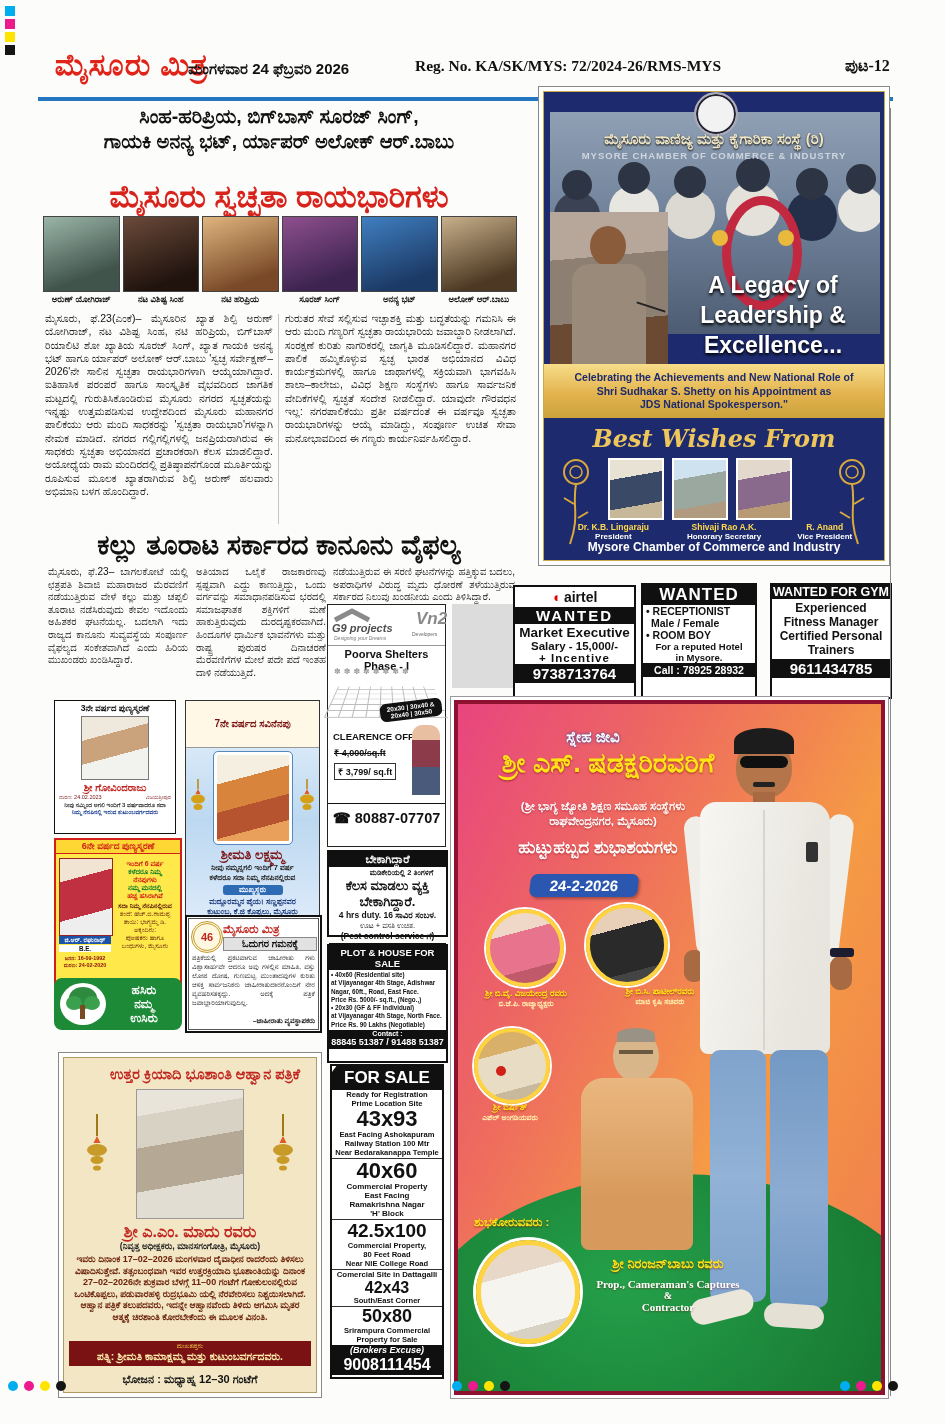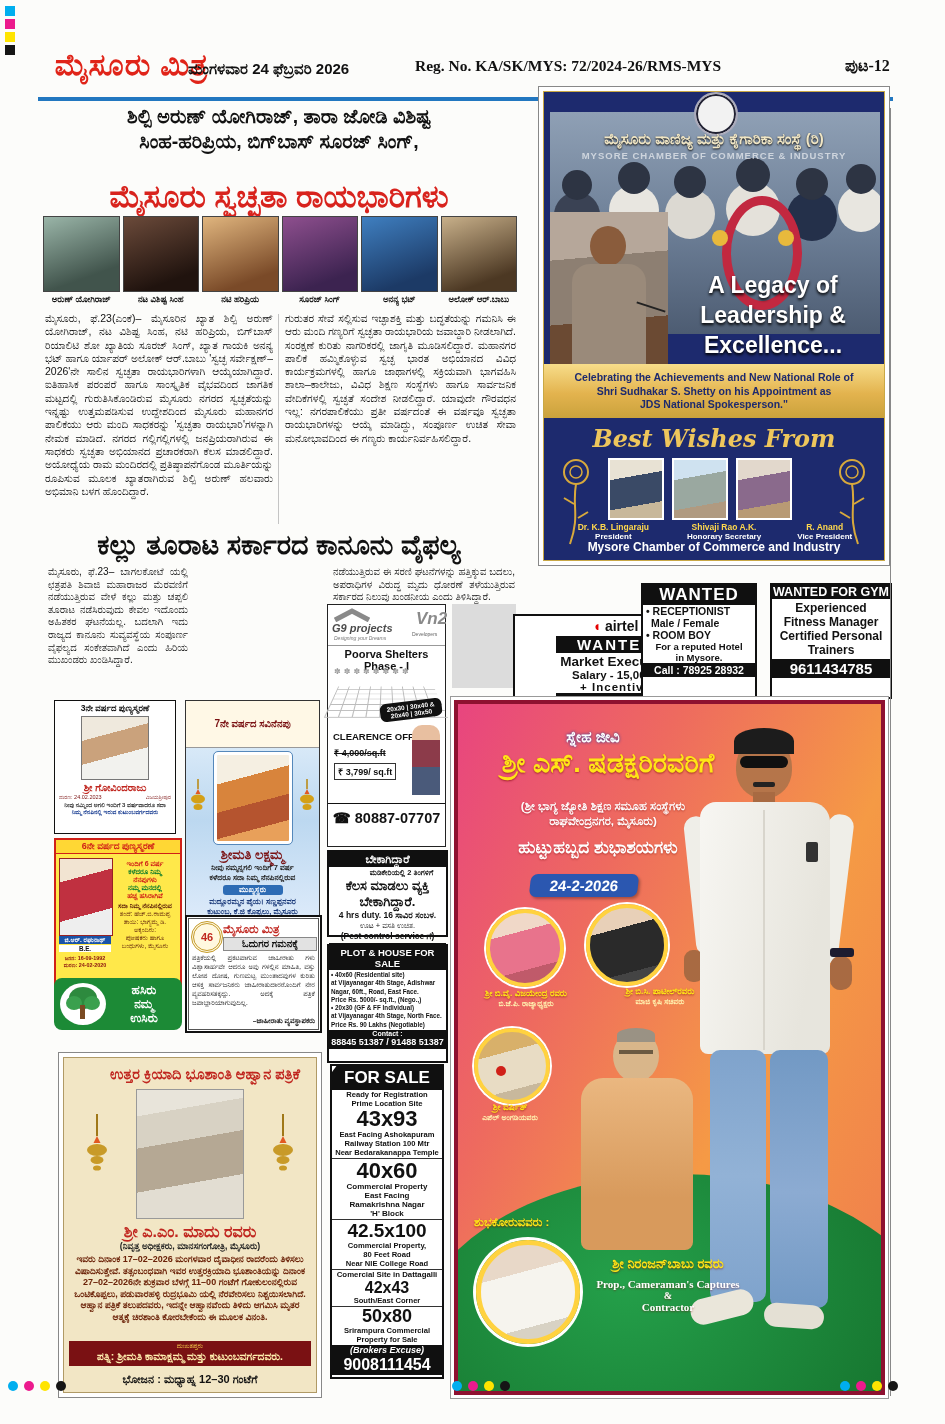--- a/index.html
+++ b/index.html
@@ -51,22 +51,22 @@
     <div class="sq c-k" style="margin-top:3px"></div>
   </div>
 
   <div class="a masthead" style="left:55px;top:48px;">ಮೈಸೂರು ಮಿತ್ರ</div>
   <div class="a b" style="left:188px;top:60px;font-size:15px;">ಮಂಗಳವಾರ 24 ಫೆಬ್ರವರಿ 2026</div>
   <div class="a b" style="left:415px;top:57px;font-size:15.5px;font-family:'Liberation Serif',serif;">Reg. No. KA/SK/MYS: 72/2024-26/RMS-MYS</div>
   <div class="a b" style="left:845px;top:57px;font-size:16px;font-family:'Liberation Serif',serif;">ಪುಟ-12</div>
   <div class="a bluerule" style="left:38px;top:97px;width:855px;height:4px;"></div>
 
   <div class="a ctr b" style="left:40px;top:104px;width:478px;font-size:19.5px;line-height:25px;">
-    <div>ಶಿಲ್ಪಿ ಅರುಣ್ ಯೋಗಿರಾಜ್, ತಾರಾ ಜೋಡಿ ವಿಶಿಷ್ಟ</div>
     <div>ಸಿಂಹ-ಹರಿಪ್ರಿಯ, ಬಿಗ್‌ಬಾಸ್ ಸೂರಜ್ ಸಿಂಗ್,</div>
+    <div>ಗಾಯಕಿ ಅನನ್ಯ ಭಟ್, ರ್ಯಾಪರ್ ಅಲೋಕ್ ಆರ್.ಬಾಬು</div>
   </div>
   <div class="a ctr b" style="left:40px;top:179px;width:478px;font-size:31px;color:#d8231d;">ಮೈಸೂರು ಸ್ವಚ್ಛತಾ ರಾಯಭಾರಿಗಳು</div>
 
   <div class="a" style="left:43px;top:216px;width:474px;display:flex;gap:3px;">
     <div class="ph" style="width:77px;height:74px;border:1px solid #444;background:linear-gradient(160deg,#9ab5a8,#41544c 75%);"></div>
     <div class="ph" style="width:77px;height:74px;border:1px solid #444;background:linear-gradient(160deg,#6b4a3a,#20130e 80%);"></div>
     <div class="ph" style="width:77px;height:74px;border:1px solid #444;background:linear-gradient(160deg,#e0b57e,#7a4a28 80%);"></div>
     <div class="ph" style="width:77px;height:74px;border:1px solid #444;background:linear-gradient(160deg,#8e4f8e,#3c2350 80%);"></div>
     <div class="ph" style="width:77px;height:74px;border:1px solid #444;background:linear-gradient(160deg,#3f7fc0,#1c3a66 80%);"></div>
     <div class="ph" style="width:77px;height:74px;border:1px solid #444;background:linear-gradient(160deg,#c8b08a,#4c3823 80%);"></div>
@@ -79,20 +79,21 @@
     <div class="ctr b" style="width:77px;font-size:8.5px;">ಅನನ್ಯ ಭಟ್</div>
     <div class="ctr b" style="width:77px;font-size:8.5px;">ಅಲೋಕ್ ಆರ್.ಬಾಬು</div>
   </div>
 
   <div class="a body-col jus" style="left:45px;top:312px;width:228px;height:215px;">ಮೈಸೂರು, ಫೆ.23(ಎಂಕೆ)– ಮೈಸೂರಿನ ಖ್ಯಾತ ಶಿಲ್ಪಿ ಅರುಣ್ ಯೋಗಿರಾಜ್, ನಟ ವಿಶಿಷ್ಟ ಸಿಂಹ, ನಟಿ ಹರಿಪ್ರಿಯ, ಬಿಗ್‌ಬಾಸ್ ರಿಯಾಲಿಟಿ ಶೋ ಖ್ಯಾತಿಯ ಸೂರಜ್ ಸಿಂಗ್, ಖ್ಯಾತ ಗಾಯಕಿ ಅನನ್ಯ ಭಟ್ ಹಾಗೂ ರ್ಯಾಪರ್ ಅಲೋಕ್ ಆರ್.ಬಾಬು 'ಸ್ವಚ್ಛ ಸರ್ವೇಕ್ಷಣ್–2026'ನೇ ಸಾಲಿನ ಸ್ವಚ್ಛತಾ ರಾಯಭಾರಿಗಳಾಗಿ ಆಯ್ಕೆಯಾಗಿದ್ದಾರೆ. ಐತಿಹಾಸಿಕ ಪರಂಪರೆ ಹಾಗೂ ಸಾಂಸ್ಕೃತಿಕ ವೈಭವದಿಂದ ಜಾಗತಿಕ ಮಟ್ಟದಲ್ಲಿ ಗುರುತಿಸಿಕೊಂಡಿರುವ ಮೈಸೂರು ನಗರದ ಸ್ವಚ್ಛತೆಯನ್ನು ಇನ್ನಷ್ಟು ಉತ್ತಮಪಡಿಸುವ ಉದ್ದೇಶದಿಂದ ಮೈಸೂರು ಮಹಾನಗರ ಪಾಲಿಕೆಯು ಆರು ಮಂದಿ ಸಾಧಕರನ್ನು 'ಸ್ವಚ್ಛತಾ ರಾಯಭಾರಿ'ಗಳನ್ನಾಗಿ ನೇಮಕ ಮಾಡಿದೆ. ನಗರದ ಗಲ್ಲಿಗಲ್ಲಿಗಳಲ್ಲಿ ಜನಪ್ರಿಯರಾಗಿರುವ ಈ ಸಾಧಕರು ಸ್ವಚ್ಛತಾ ಅಭಿಯಾನದ ಪ್ರಚಾರಕರಾಗಿ ಕೆಲಸ ಮಾಡಲಿದ್ದಾರೆ. ಅಯೋಧ್ಯೆಯ ರಾಮ ಮಂದಿರದಲ್ಲಿ ಪ್ರತಿಷ್ಠಾಪನೆಗೊಂಡ ಮೂರ್ತಿಯನ್ನು ರೂಪಿಸುವ ಮೂಲಕ ಖ್ಯಾತರಾಗಿರುವ ಶಿಲ್ಪಿ ಅರುಣ್ ಹಲವಾರು ಅಭಿಮಾನಿ ಬಳಗ ಹೊಂದಿದ್ದಾರೆ.</div>
   <div class="a colrule" style="left:278px;top:314px;height:210px;"></div>
   <div class="a body-col jus" style="left:285px;top:312px;width:231px;height:215px;">ಗುರುತರ ಸೇವೆ ಸಲ್ಲಿಸುವ ಇಚ್ಛಾಶಕ್ತಿ ಮತ್ತು ಬದ್ಧತೆಯನ್ನು ಗಮನಿಸಿ ಈ ಆರು ಮಂದಿ ಗಣ್ಯರಿಗೆ ಸ್ವಚ್ಛತಾ ರಾಯಭಾರಿಯ ಜವಾಬ್ದಾರಿ ನೀಡಲಾಗಿದೆ. ಸಂರಕ್ಷಣೆ ಕುರಿತು ನಾಗರಿಕರಲ್ಲಿ ಜಾಗೃತಿ ಮೂಡಿಸಲಿದ್ದಾರೆ. ಮಹಾನಗರ ಪಾಲಿಕೆ ಹಮ್ಮಿಕೊಳ್ಳುವ ಸ್ವಚ್ಛ ಭಾರತ ಅಭಿಯಾನದ ವಿವಿಧ ಕಾರ್ಯಕ್ರಮಗಳಲ್ಲಿ ಹಾಗೂ ಜಾಥಾಗಳಲ್ಲಿ ಸಕ್ರಿಯವಾಗಿ ಭಾಗವಹಿಸಿ ಶಾಲಾ–ಕಾಲೇಜು, ವಿವಿಧ ಶಿಕ್ಷಣ ಸಂಸ್ಥೆಗಳು ಹಾಗೂ ಸಾರ್ವಜನಿಕ ವೇದಿಕೆಗಳಲ್ಲಿ ಸ್ವಚ್ಛತೆ ಸಂದೇಶ ನೀಡಲಿದ್ದಾರೆ. ಯಾವುದೇ ಗೌರವಧನ ಇಲ್ಲ: ನಗರಪಾಲಿಕೆಯು ಪ್ರತೀ ವರ್ಷದಂತೆ ಈ ವರ್ಷವೂ ಸ್ವಚ್ಛತಾ ರಾಯಭಾರಿಗಳನ್ನು ಆಯ್ಕೆ ಮಾಡಿದ್ದು, ಸಂಪೂರ್ಣ ಉಚಿತ ಸೇವಾ ಮನೋಭಾವದಿಂದ ಈ ಗಣ್ಯರು ಕಾರ್ಯನಿರ್ವಹಿಸಲಿದ್ದಾರೆ.</div>
 
   <div class="a ctr b" style="left:40px;top:530px;width:478px;font-size:27px;">ಕಲ್ಲು ತೂರಾಟ ಸರ್ಕಾರದ ಕಾನೂನು ವೈಫಲ್ಯ</div>
   <div class="a body-col jus" style="left:48px;top:566px;width:140px;height:132px;font-size:10px;line-height:12.6px;">ಮೈಸೂರು, ಫೆ.23– ಬಾಗಲಕೋಟೆ ಯಲ್ಲಿ ಛತ್ರಪತಿ ಶಿವಾಜಿ ಮಹಾರಾಜರ ಮೆರವಣಿಗೆ ನಡೆಯುತ್ತಿರುವ ವೇಳೆ ಕಲ್ಲು ಮತ್ತು ಚಪ್ಪಲಿ ತೂರಾಟ ನಡೆಸಿರುವುದು ಕೇವಲ ಇದೊಂದು ಅಹಿತಕರ ಘಟನೆಯಲ್ಲ. ಬದಲಾಗಿ ಇದು ರಾಜ್ಯದ ಕಾನೂನು ಸುವ್ಯವಸ್ಥೆಯ ಸಂಪೂರ್ಣ ವೈಫಲ್ಯದ ಸಂಕೇತವಾಗಿದೆ ಎಂದು ಹಿರಿಯ ಮುಖಂಡರು ಖಂಡಿಸಿದ್ದಾರೆ.</div>
+  <div class="a body-col jus" style="left:196px;top:566px;width:130px;height:132px;font-size:10px;line-height:12.6px;">ಅತಿಯಾದ ಒಲೈಕೆ ರಾಜಕಾರಣವು ಸ್ಪಷ್ಟವಾಗಿ ಎದ್ದು ಕಾಣುತ್ತಿದ್ದು, ಒಂದು ವರ್ಗವನ್ನು ಸಮಾಧಾನಪಡಿಸುವ ಭರದಲ್ಲಿ ಸಮಾಜಘಾತಕ ಶಕ್ತಿಗಳಿಗೆ ಮಣೆ ಹಾಕುತ್ತಿರುವುದು ದುರದೃಷ್ಟಕರವಾಗಿದೆ. ಹಿಂದೂಗಳ ಧಾರ್ಮಿಕ ಭಾವನೆಗಳು ಮತ್ತು ರಾಷ್ಟ್ರ ಪುರುಷರ ದಿನಾಚರಣೆ ಮೆರವಣಿಗೆಗಳ ಮೇಲೆ ಪದೇ ಪದೆ ಇಂತಹ ದಾಳಿ ನಡೆಯುತ್ತಿದೆ.</div>
   <div class="a body-col jus" style="left:333px;top:566px;width:182px;height:38px;font-size:10px;line-height:12.6px;">ನಡೆಯುತ್ತಿರುವ ಈ ಸರಣಿ ಘಟನೆಗಳನ್ನು ಹತ್ತಿಕ್ಕುವ ಬದಲು, ಅಪರಾಧಿಗಳ ವಿರುದ್ಧ ಮೃದು ಧೋರಣೆ ತಳೆಯುತ್ತಿರುವ ಸರ್ಕಾರದ ನಿಲುವು ಖಂಡನೀಯ ಎಂದು ತಿಳಿಸಿದ್ದಾರೆ.</div>
 
   <div class="a" style="left:452px;top:604px;width:64px;height:84px;background:#dcdcdc;"></div>
 
   <div class="a" style="left:327px;top:604px;width:117px;height:241px;background:#fff;border:1px solid #222;">
     <div class="a" style="left:4px;top:3px;">
       <svg width="40" height="14">
           <path d="M3 12 L20 3 L37 12" stroke="#8a8a8a" stroke-width="5" fill="none"></path>
         </svg>
     </div>
@@ -358,21 +359,21 @@
         </div>
         <div class="ctr" style="flex:0.9;">
           <div class="b" style="font-size:8.5px;color:#ffd84d;">R. Anand</div>
           <div class="b" style="font-size:8px;color:#fff;">Vice President</div>
         </div>
       </div>
       <div class="a ctr b" style="left:0;bottom:6px;width:100%;font-size:12px;color:#fff;">Mysore Chamber of Commerce and Industry</div>
     </div>
   </div>
 
-  <div class="a wad ctr" style="left:513px;top:614px;width:119px;height:110px;padding-left:41px;">
+  <div class="a wad ctr" style="left:513px;top:585px;width:119px;height:110px;">
     <div style="padding:1px 0;"><span style="color:#e40000;font-size:14px;">◖</span><span class="b" style="font-size:14px;">&nbsp;</span><span class="b" style="font-size:14px;">airtel</span></div>
     <div class="blkband" style="font-size:15px;letter-spacing:2px;">WANTED</div>
     <div class="b" style="font-size:13.5px;margin-top:1px;">Market Executive</div>
     <div class="b" style="font-size:11.5px;">Salary - 15,000/-</div>
     <div class="b" style="font-size:11.5px;letter-spacing:1px;">+ Incentive</div>
     <div class="blkband" style="font-size:15px;padding:1px 0;">9738713764</div>
   </div>
 
   <div class="a wad" style="left:641px;top:583px;width:112px;height:114px;">
     <div class="blkband" style="font-size:17px;letter-spacing:1px;">WANTED</div>

